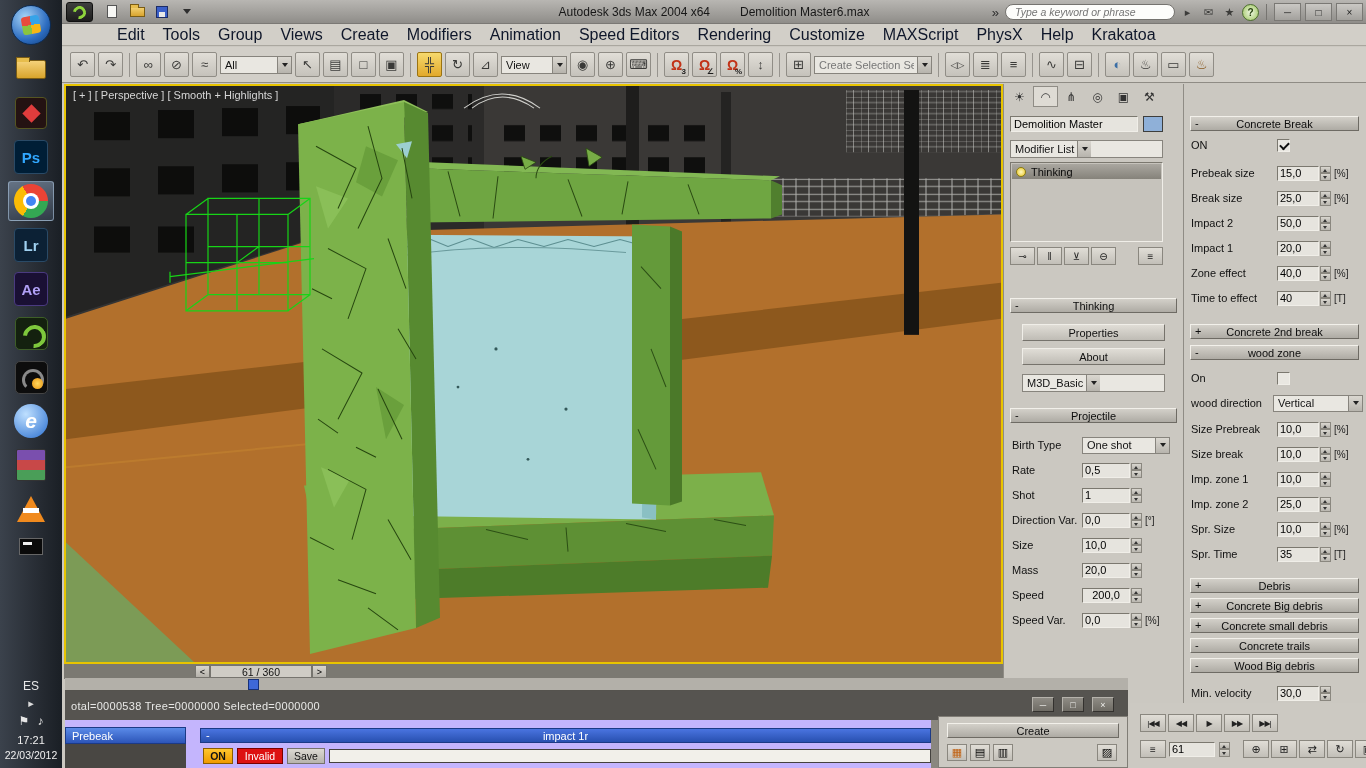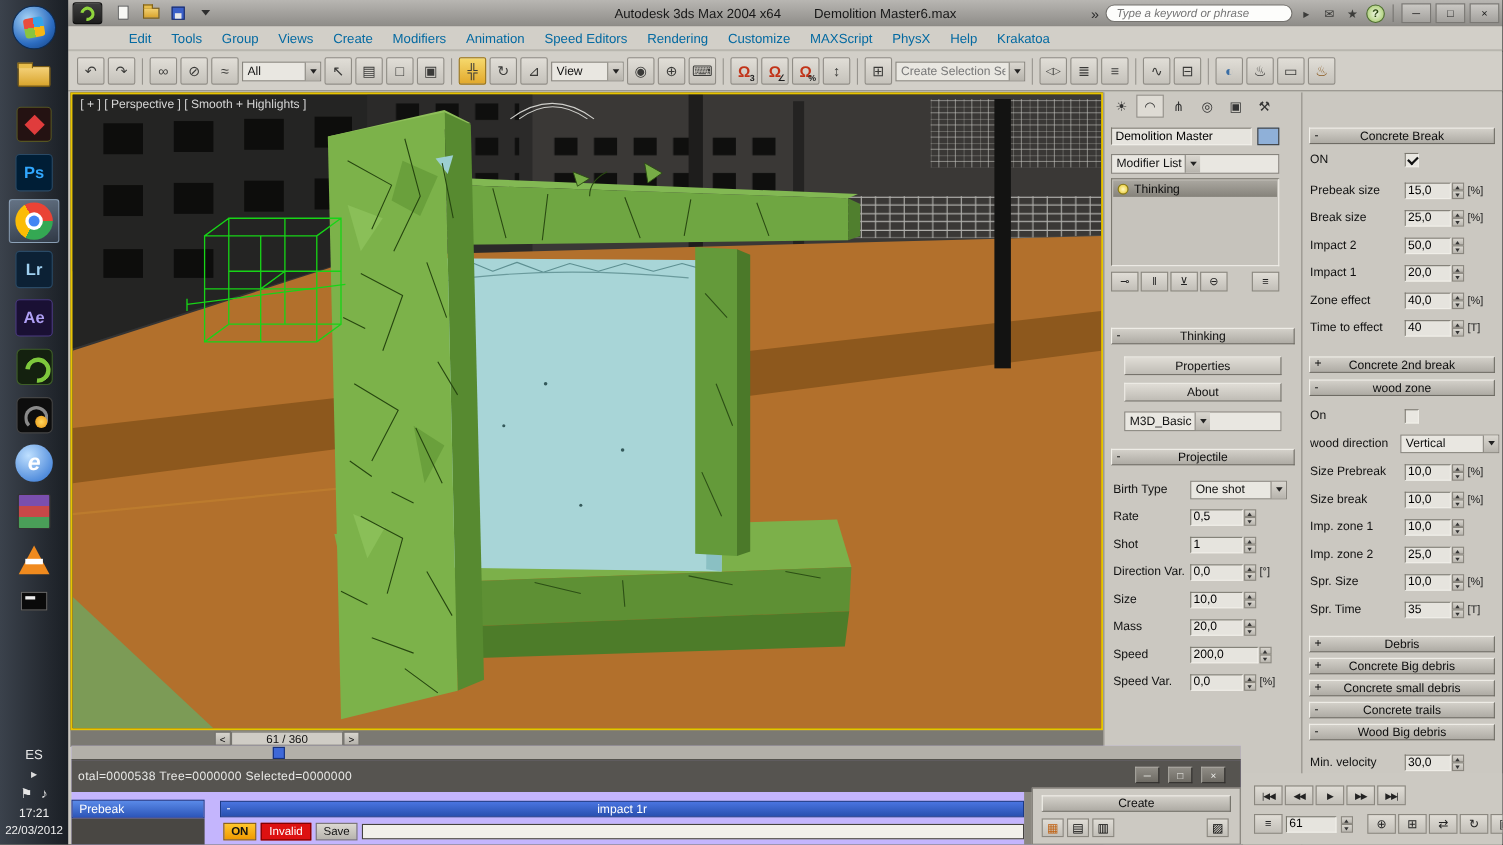--- a/index.html
+++ b/index.html
@@ -64,21 +64,21 @@
 .qcaret{width:0;height:0;border-left:4px solid transparent;border-right:4px solid transparent;border-top:5px solid #2e2e2e;display:block}
 .ttext{position:absolute;left:0;right:0;top:0;height:24px;display:flex;align-items:center;justify-content:center;gap:30px;font-size:12px;color:#171717;pointer-events:none}
 .tright{position:absolute;right:3px;top:0;height:24px;display:flex;align-items:center;gap:4px}
 .ovf{font-size:13px;color:#2e2e2e;padding:0 2px}
 .search{width:170px;height:16px;border:1px solid #75736f;border-radius:8px;font-style:italic;font-size:10.5px;color:#666;padding:0 9px;background:#fdfdfb}
 .ibtn{width:17px;height:18px;border:none;background:transparent;font-size:11px;color:#3c3c3a;padding:0}
 .helpbtn{width:17px;height:17px;border-radius:50%;border:1px solid #4c6e2e;background:radial-gradient(#eef7e2,#9cc45c);font-size:10px;font-weight:bold;color:#27420f;padding:0}
 .vsep{width:1px;height:16px;background:#767470;margin:0 3px}
 .wbtn{width:27px;height:18px;border:1px solid #7a7874;background:linear-gradient(#cac8c4,#a3a19d);font-size:10px;padding:0;color:#1d1d1d;display:flex;align-items:center;justify-content:center}
 .menubar{position:absolute;top:24px;left:0;width:100%;height:22px;background:#d2cfc8;border-bottom:1px solid #aaa79f;display:flex;align-items:center;padding-left:46px}
-.mitem{padding:0 9px;font-size:12px;color:#0369a1}
+.mitem{padding:0 9px;font-size:16px;color:#0f172a}
 .toolbar{position:absolute;top:47px;left:0;width:100%;height:36px;background:#d2cfc8;border-bottom:1px solid #8f8c85;display:flex;align-items:center;padding-left:8px;gap:3px;overflow:hidden}
 .tbtn{width:25px;height:25px;display:flex;align-items:center;justify-content:center;background:linear-gradient(#e1ded7,#c5c2bb);border:1px solid #908d86;border-radius:2px;font-size:13px;color:#3a3a38;padding:0;flex:0 0 auto;position:relative}
 .tbtn.on{background:linear-gradient(#f6d96d,#e2a92c);border-color:#9a7312}
 .tbtn .mg{color:#c23318;font-size:14px;font-weight:bold}
 .tbtn .sub{position:absolute;right:2px;bottom:0;font-size:8px;color:#1d1d1d;font-weight:bold}
 .tsepv{width:1px;height:24px;background:#97948e;margin:0 3px;flex:0 0 auto}
 .combo{display:flex;align-items:center;height:18px;background:#e9e7e1;border:1px solid #87847d;font-size:11px;padding-left:4px;flex:0 0 auto;position:relative}
 .combo .cv{white-space:nowrap;overflow:hidden;flex:1}
 .carr{width:14px;height:100%;margin-left:3px;background:linear-gradient(#dad7d0,#b7b4ad);border-left:1px solid #87847d;display:flex;align-items:center;justify-content:center;flex:0 0 auto}
 .carr::after{content:"";border-left:3.5px solid transparent;border-right:3.5px solid transparent;border-top:4px solid #222}
@@ -593,21 +593,21 @@
           <span class="flab" style="flex:0 0 70px">Mass</span>
           <input class="num" style="width: 48px;" value="20,0">
           <span class="spin">
             <i class="up"></i>
             <i class="dn"></i>
           </span>
           <span class="funit"></span>
         </div>
       <div class="frow" style="left:8px;top:502px;width:168px">
           <span class="flab" style="flex:0 0 70px">Speed</span>
-          <input class="num" style="width: 62px;" value="200,0">
+          <input class="num" style="width: 48px; text-align: center;" value="200,0">
           <span class="spin">
             <i class="up"></i>
             <i class="dn"></i>
           </span>
           <span class="funit"></span>
         </div>
       <div class="frow" style="left:8px;top:527px;width:168px">
           <span class="flab" style="flex:0 0 70px">Speed Var.</span>
           <input class="num" style="width: 48px;" value="0,0">
           <span class="spin">

